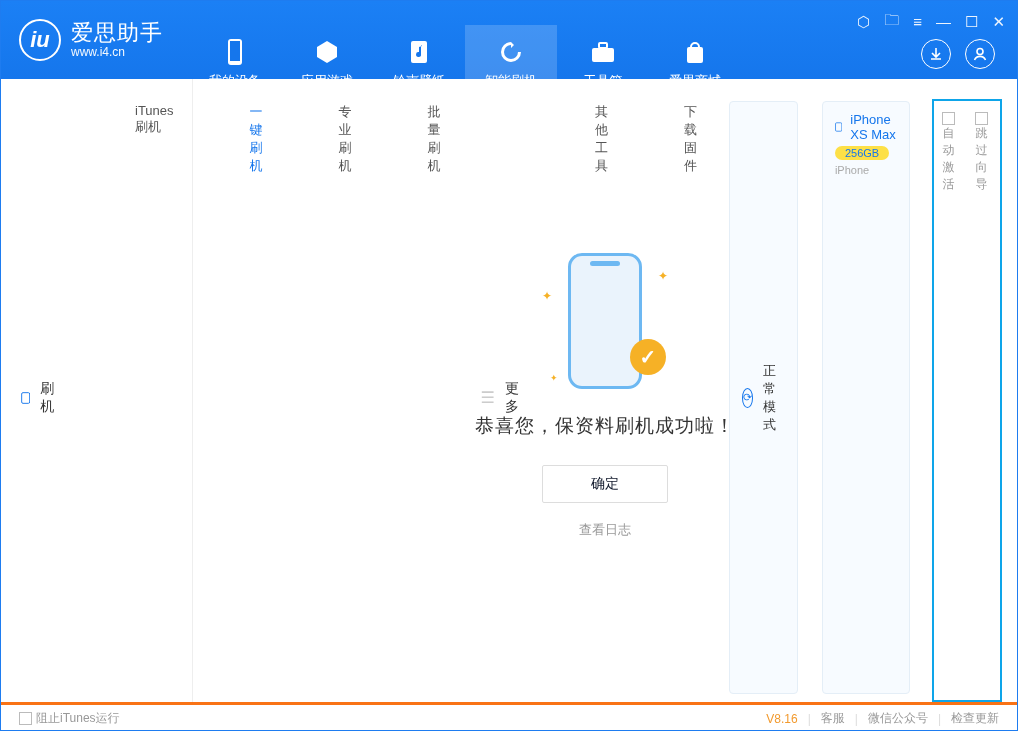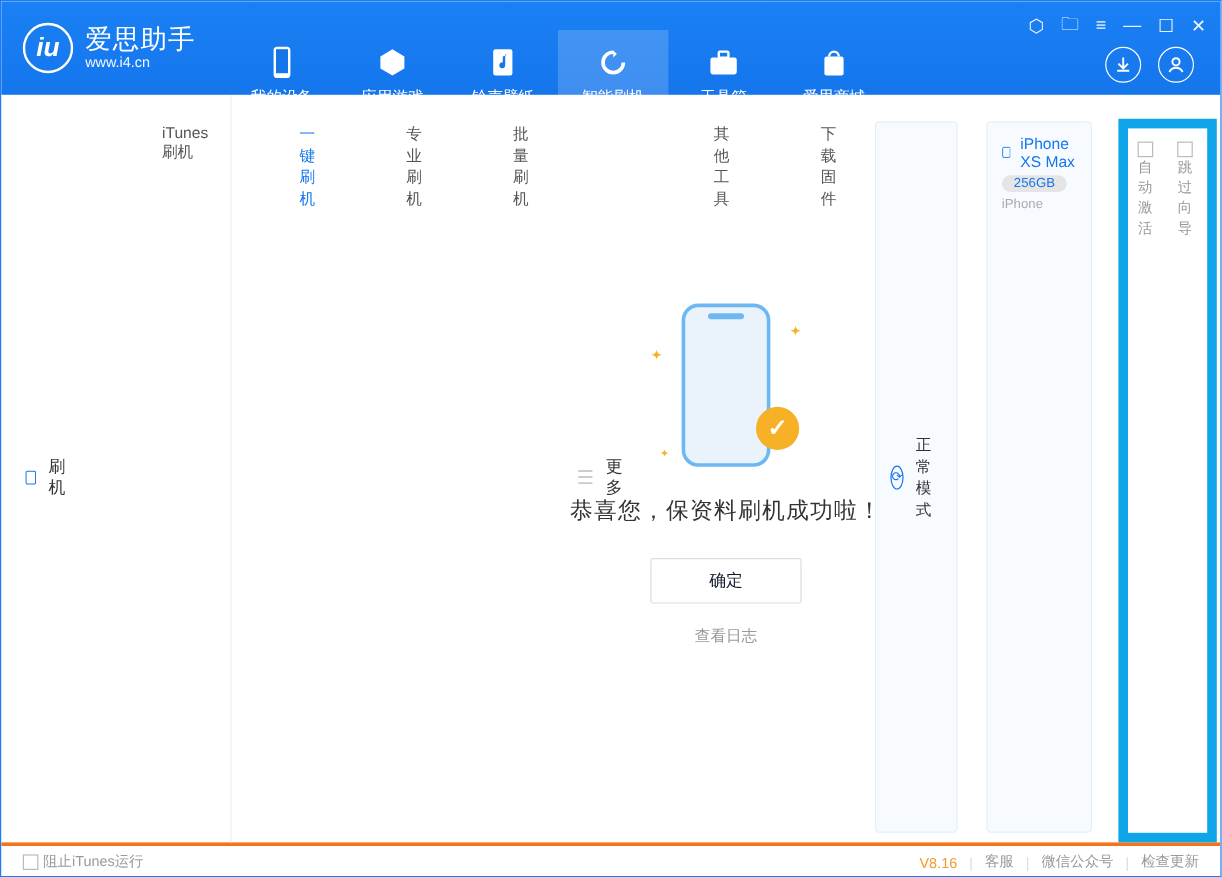--- a/index.html
+++ b/index.html
@@ -29,24 +29,24 @@
 .side-section { font-size: 14px; color: #333; padding: 12px 20px; display: flex; align-items: center; gap: 10px; font-weight: 500; }
 .side-item { font-size: 13px; color: #555; padding: 10px 20px 10px 56px; cursor: pointer; }
 .side-item.active { color: #1576ec; }
 
 .spacer { flex: 1; }
 
 .mode-card, .device-card { margin: 8px 12px; padding: 10px 12px; border: 1px solid #e4eef7; border-radius: 4px; font-size: 13px; background: #f7fbff; }
 .mode-card { display: flex; align-items: center; gap: 10px; color: #333; }
 .mode-icon { width: 20px; height: 20px; border: 1.5px solid #1576ec; border-radius: 50%; display: flex; align-items: center; justify-content: center; font-size: 11px; color: #1576ec; }
 .device-card { color: #1576ec; font-weight: 500; }
-.device-storage { display: inline-block; background: #e5e5e5; color: #1576ec; padding: 1px 10px; border-radius: 10px; font-size: 11px; margin-top: 4px; font-weight: 400; }
+.device-storage { display: inline-block; background: #fde047; color: #1576ec; padding: 1px 10px; border-radius: 10px; font-size: 11px; margin-top: 4px; font-weight: 400; }
 .device-type { color: #aaa; font-size: 11px; margin-top: 4px; font-weight: 400; }
 
-.checkbox-row { border: 8px solid #0ea5e9; margin: 6px 10px 0 10px; padding: 10px 8px; display: flex; gap: 16px; font-size: 12px; color: #999; }
+.checkbox-row { border: 2px solid #0ea5e9; margin: 6px 10px 0 10px; padding: 10px 8px; display: flex; gap: 16px; font-size: 12px; color: #999; }
 .cb { width: 13px; height: 13px; border: 1px solid #bbb; display: inline-block; vertical-align: middle; margin-right: 4px; }
 
 .main { flex: 1; display: flex; flex-direction: column; align-items: center; justify-content: center; position: relative; }
 .success-graphic { position: relative; width: 130px; height: 150px; margin-bottom: 20px; }
 .phone { position: absolute; left: 28px; top: 10px; width: 74px; height: 136px; border: 3px solid #6db8f2; border-radius: 14px; background: #eaf3fc; }
 .phone::before { content: ""; position: absolute; top: 5px; left: 50%; transform: translateX(-50%); width: 30px; height: 5px; background: #6db8f2; border-radius: 3px; }
 .check-badge { position: absolute; right: 4px; bottom: 18px; width: 36px; height: 36px; background: #f6b126; border-radius: 50%; display: flex; align-items: center; justify-content: center; color: #fff; font-size: 20px; font-weight: bold; }
 .sparkle { position: absolute; color: #f6b126; font-size: 12px; }
 .sp1 { left: 2px; top: 46px; } .sp2 { right: 2px; top: 26px; } .sp3 { left: 10px; bottom: 10px; font-size: 9px; }
 

